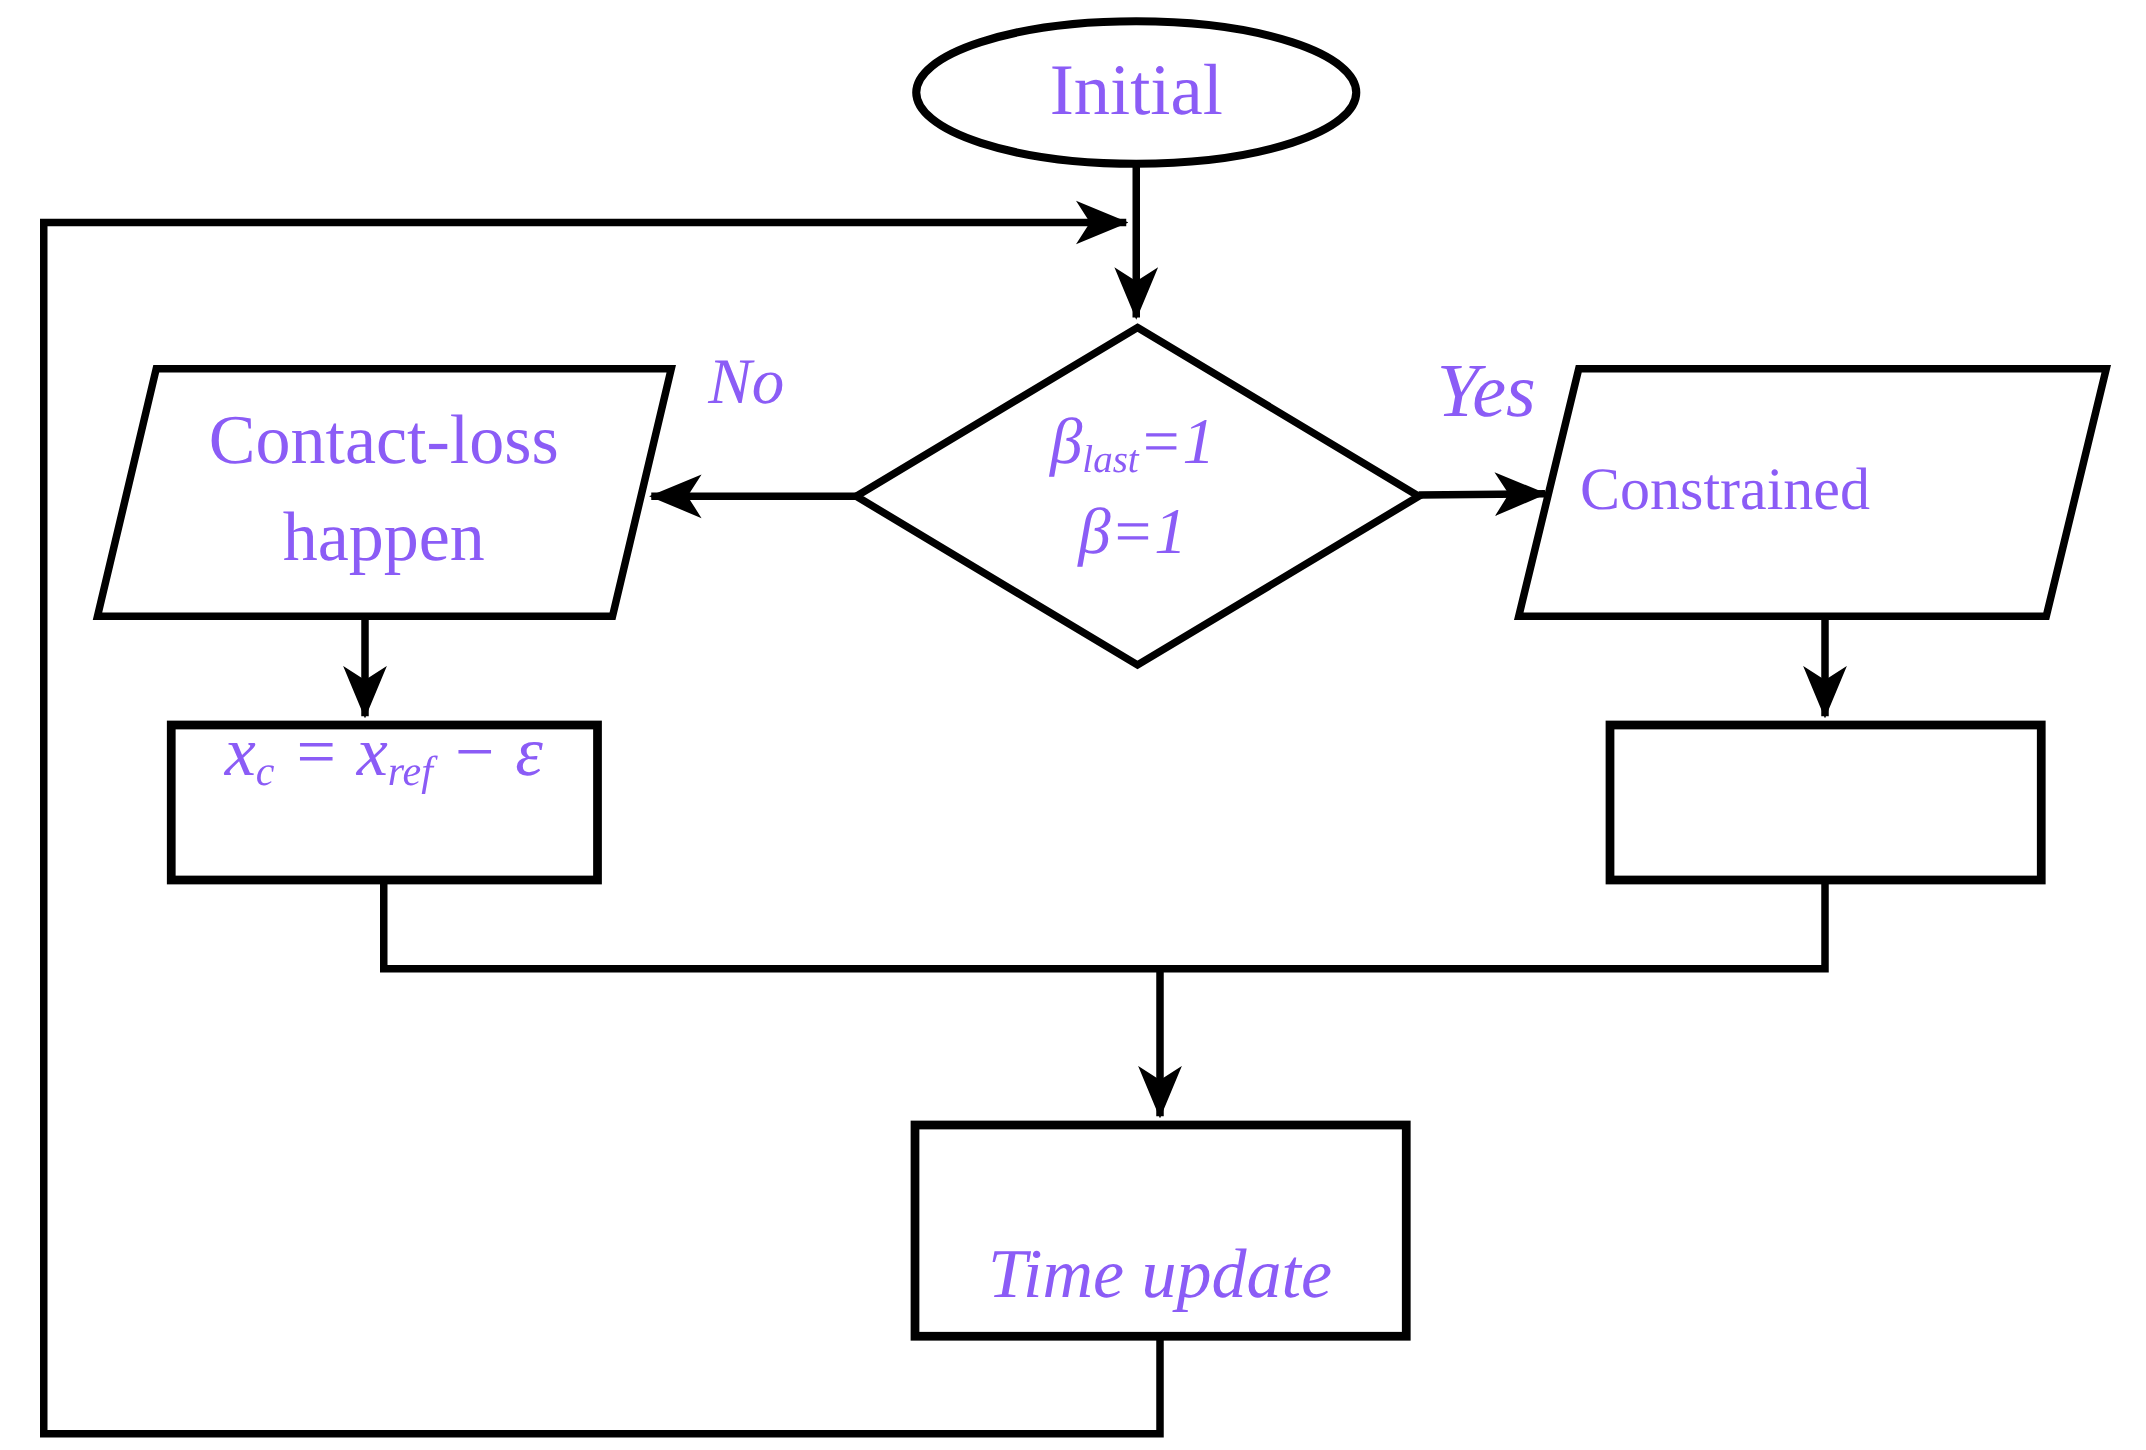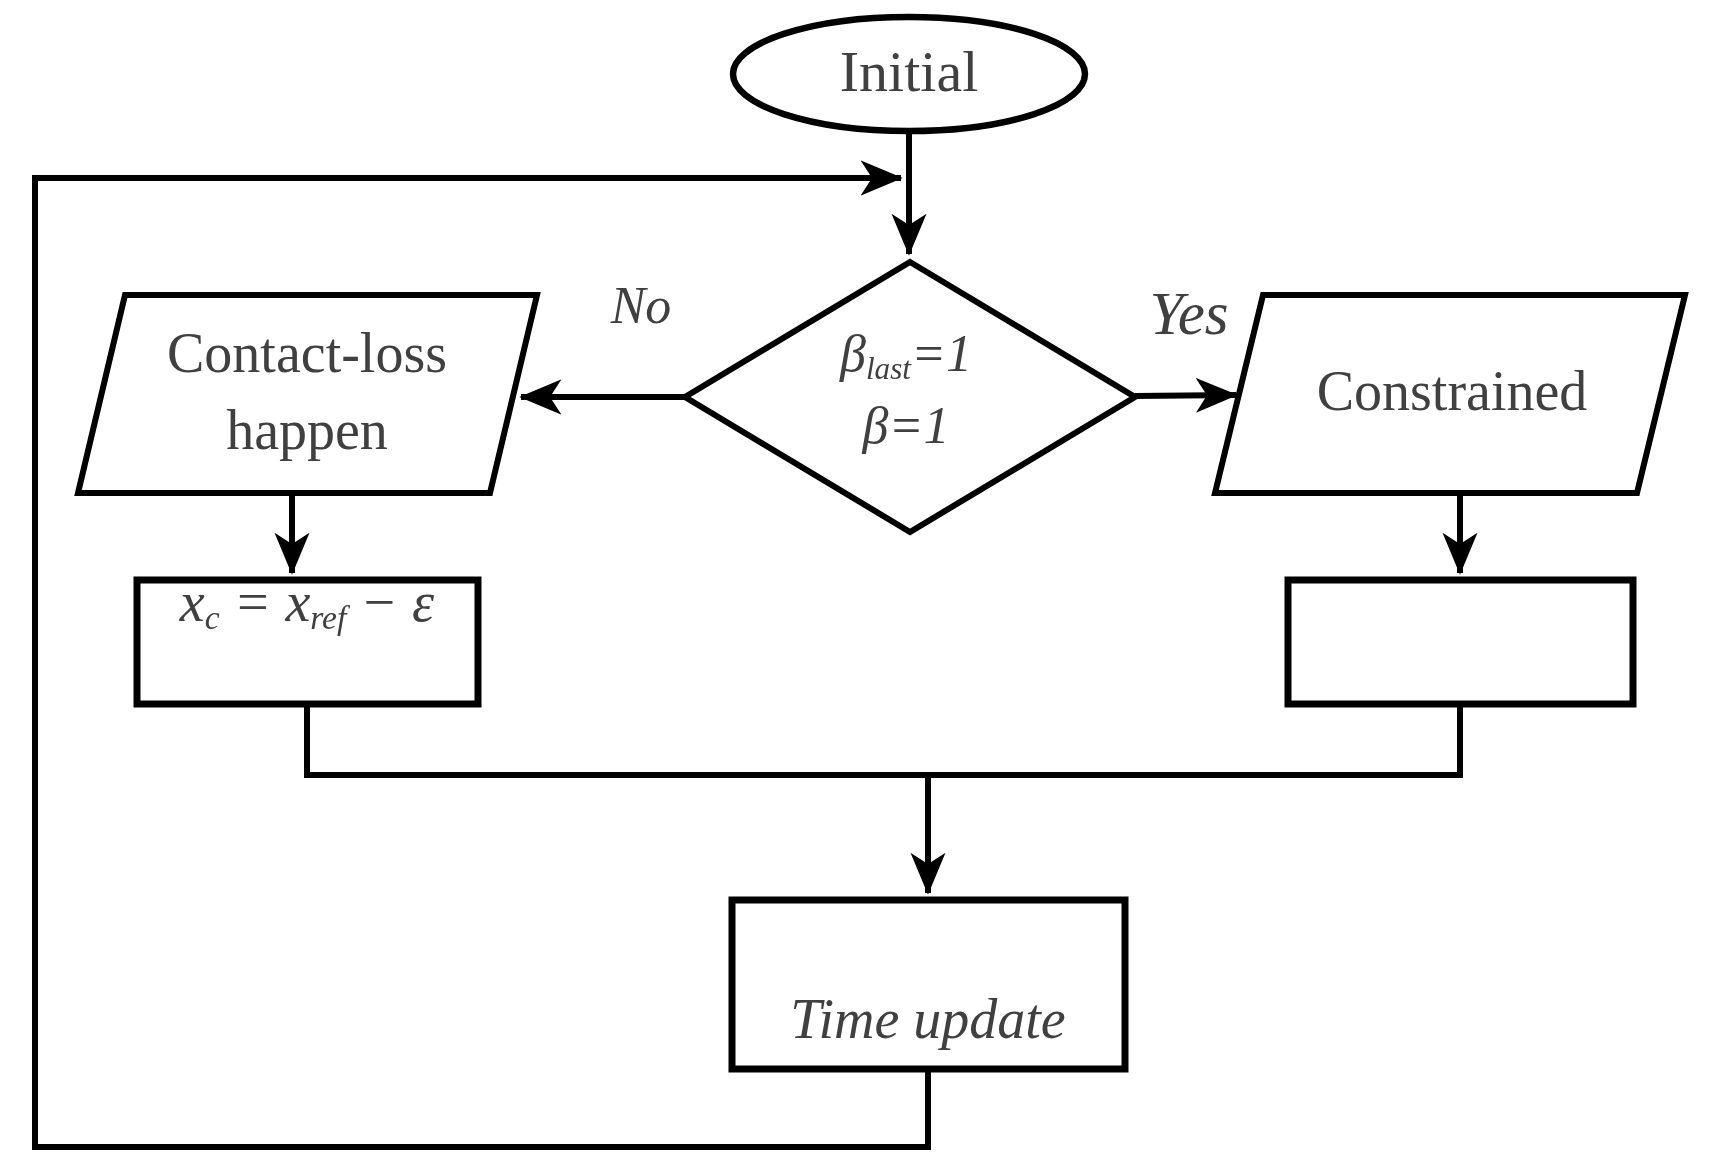--- a/index.html
+++ b/index.html
@@ -25,21 +25,21 @@
     stroke: #000000;
   }
   .edge {
     fill: none;
     stroke: #000000;
     stroke-width: 6;
   }
   .label {
     position: absolute;
     transform: translate(-50%, -50%);
-    color: #404040;
+    color: #8b5cf6;
     text-align: center;
     white-space: nowrap;
     line-height: 1.38;
   }
   .italic { font-style: italic; }
   .sub {
     font-size: 0.6em;
     vertical-align: -0.24em;
   }
 </style>
@@ -73,30 +73,30 @@
     <rect class="shape" x="732" y="900" width="393" height="169" stroke-width="7"></rect>
   </svg>
 
   <div class="label" style="left:909px; top:72px; font-size:58px;">Initial</div>
 
   <div class="label italic" style="left:906px; top:390px; font-size:52px;">
     <div><span>β</span><span class="sub">last</span><span>=1</span></div>
     <div>β=1</div>
   </div>
 
-  <div class="label italic" style="left:597px; top:306px; font-size:52px;margin-left:44px;">No</div>
+  <div class="label italic" style="left:597px; top:306px; font-size:52px;">No</div>
 
   <div class="label italic" style="left:1189px; top:314px; font-size:61px;">Yes</div>
 
   <div class="label" style="left:307px; top:392px; font-size:56px;">
     <div>Contact-loss</div>
     <div>happen</div>
   </div>
 
-  <div class="label" style="left:1452px; top:392px; font-size:56px;">
+  <div class="label" style="left:1380px; top:392px; font-size:48px;">
     <div>Constrained</div>
   </div>
 
   <div class="label italic" style="left:307px; top:603px; font-size:56px;">
     <span>x</span><span class="sub">c</span><span> = </span><span>x</span><span class="sub">ref</span><span> − ε</span>
   </div>
 
 
   <div class="label italic" style="left:928px; top:982px; font-size:56px;margin-top:38px;">
     <div>Time update</div>

